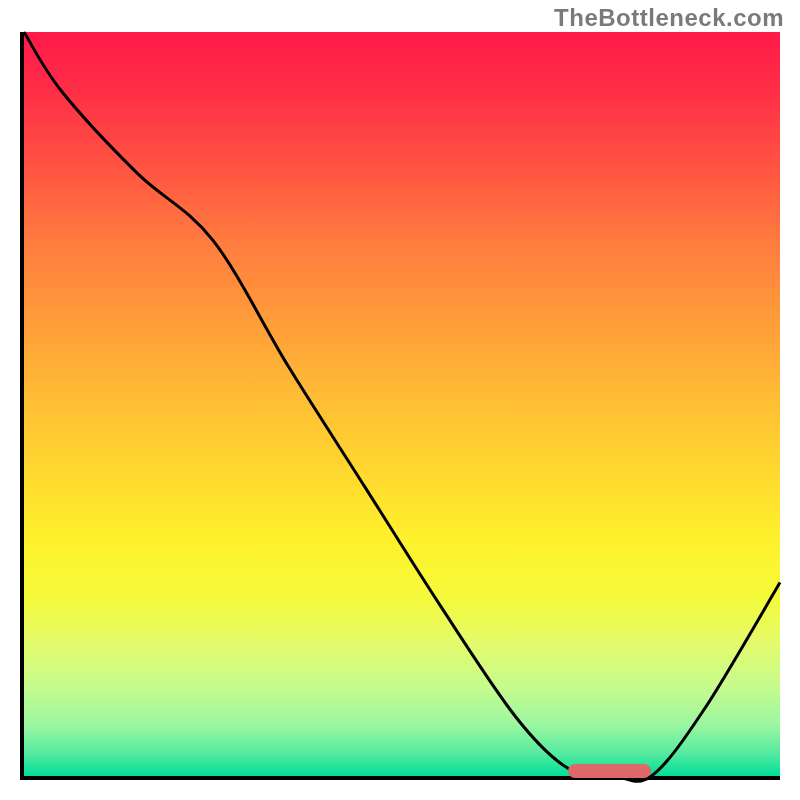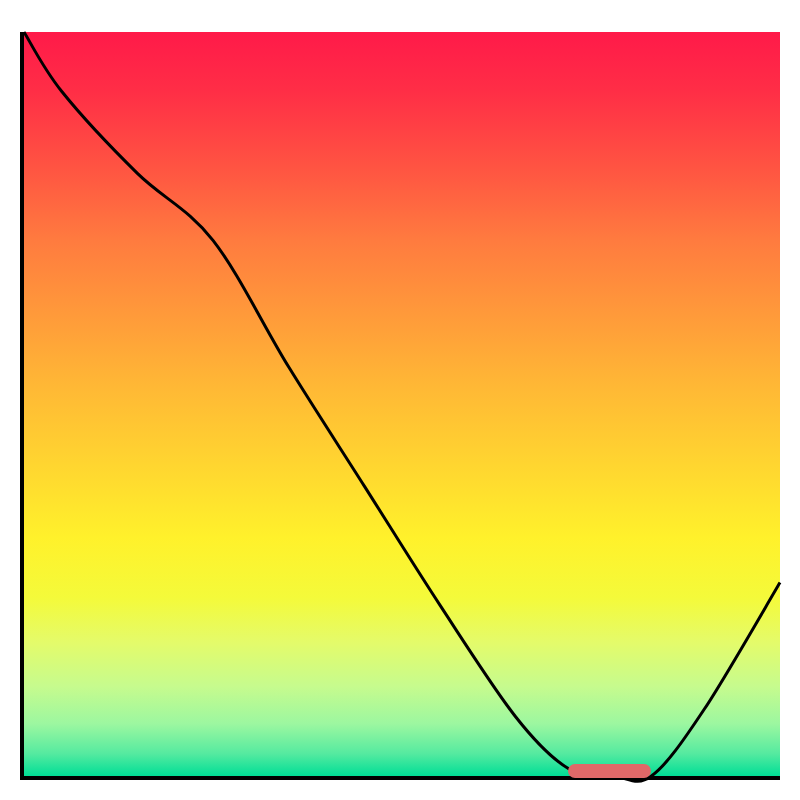--- a/index.html
+++ b/index.html
@@ -65,20 +65,21 @@
     height: 14px;
     border-radius: 9px;
     background: #e06868;
   }
 </style>
 </head>
 <body>
 
 <div class="wrap">
 
+  <div class="watermark">TheBottleneck.com</div>
 
   <div class="plot">
 
     <svg class="curve" viewBox="0 0 756 744" preserveAspectRatio="none">
       <path fill="none" stroke="#000" stroke-width="3" d="M 0 0 C 6.300000000000001 9.919999999999996, 18.900000000000006 35.95999999999998, 37.800000000000004 59.51999999999998 C 56.7 83.07999999999998, 88.19999999999999 116.56, 113.39999999999999 141.36 C 138.6 166.16000000000003, 163.8 176.08000000000007, 189 208.32000000000005 C 214.2 240.56000000000003, 239.39999999999998 293.88, 264.59999999999997 334.79999999999995 C 289.79999999999995 375.7199999999999, 315 414.15999999999997, 340.2 453.84 C 365.4 493.52, 390.6 534.4399999999999, 415.8 572.88 C 441 611.32, 469.98 657.2, 491.40000000000003 684.48 C 512.82 711.76, 527.9399999999999 726.64, 544.3199999999999 736.56 C 560.6999999999999 746.4799999999999, 575.82 742.76, 589.6800000000001 744 C 603.5400000000001 745.24, 612.36 755.16, 627.48 744 C 642.6 732.84, 658.98 709.28, 680.4 677.04 C 701.8199999999999 644.8, 743.4 571.64, 756 550.56"></path>
     </svg>
 
     <div class="marker" style="left: 544.32px; width: 83.16px; top: 732px;"></div>
 
   </div>

